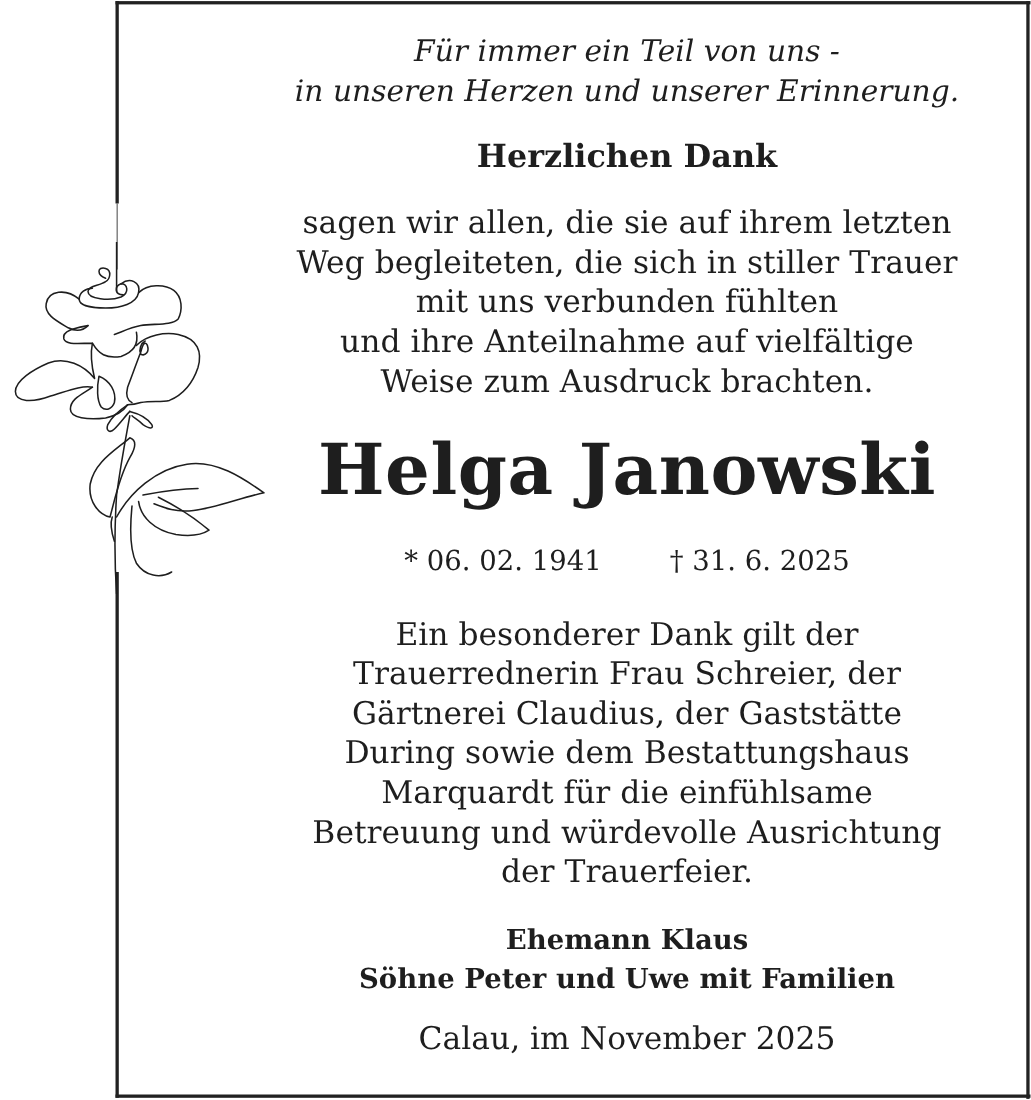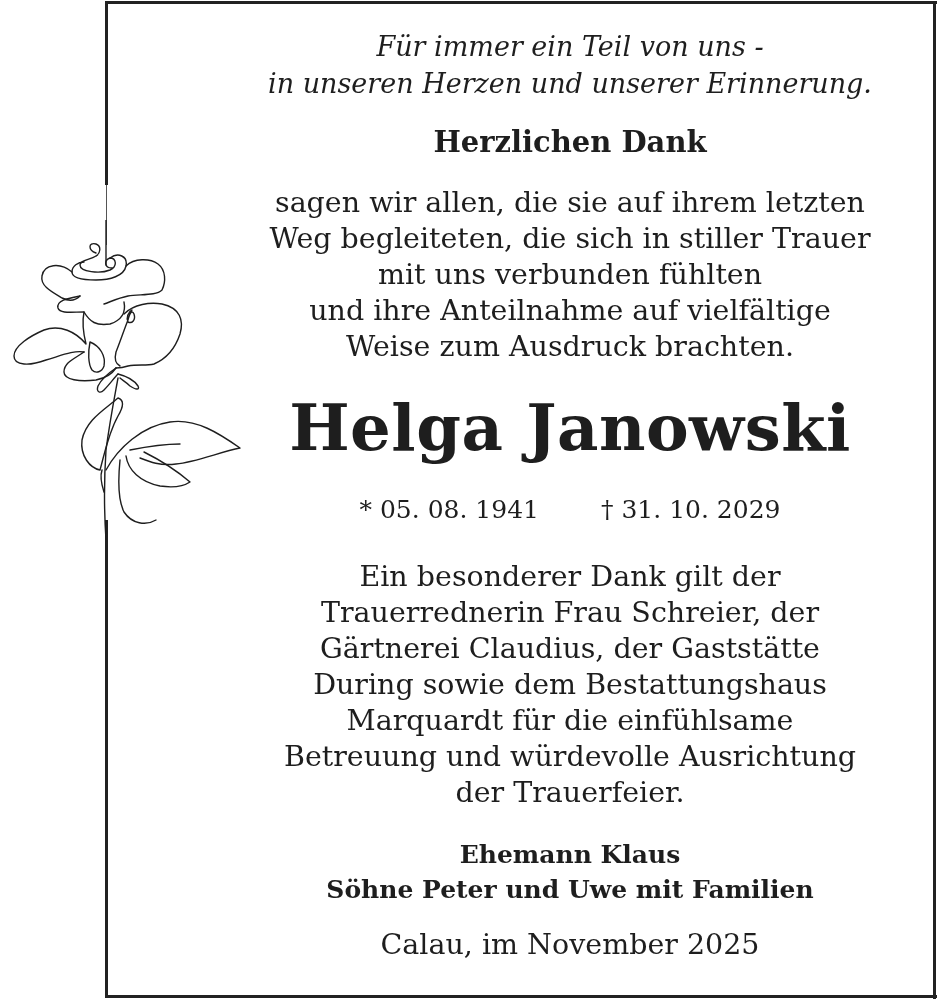--- a/index.html
+++ b/index.html
@@ -85,21 +85,21 @@
 
   <div class="line body-text" style="top:186px;">sagen wir allen, die sie auf ihrem letzten</div>
   <div class="line body-text" style="top:222px;">Weg begleiteten, die sich in stiller Trauer</div>
   <div class="line body-text" style="top:258px;">mit uns verbunden fühlten</div>
   <div class="line body-text" style="top:294px;">und ihre Anteilnahme auf vielfältige</div>
   <div class="line body-text" style="top:330px;">Weise zum Ausdruck brachten.</div>
 
   <div class="line name" style="top:390px;">Helga Janowski</div>
 
   <div class="line dates" style="top:495px;">
-    <span>* 05. 08. 1941</span><span style="width:62px;"></span><span>† 31. 10. 2029</span>
+    <span>* 06. 02. 1941</span><span style="width:62px;"></span><span>† 31. 6. 2025</span>
   </div>
 
   <div class="line body-text" style="top:560px;">Ein besonderer Dank gilt der</div>
   <div class="line body-text" style="top:596px;">Trauerrednerin Frau Schreier, der</div>
   <div class="line body-text" style="top:632px;">Gärtnerei Claudius, der Gaststätte</div>
   <div class="line body-text" style="top:668px;">During sowie dem Bestattungshaus</div>
   <div class="line body-text" style="top:704px;">Marquardt für die einfühlsame</div>
   <div class="line body-text" style="top:740px;">Betreuung und würdevolle Ausrichtung</div>
   <div class="line body-text" style="top:776px;">der Trauerfeier.</div>
 

